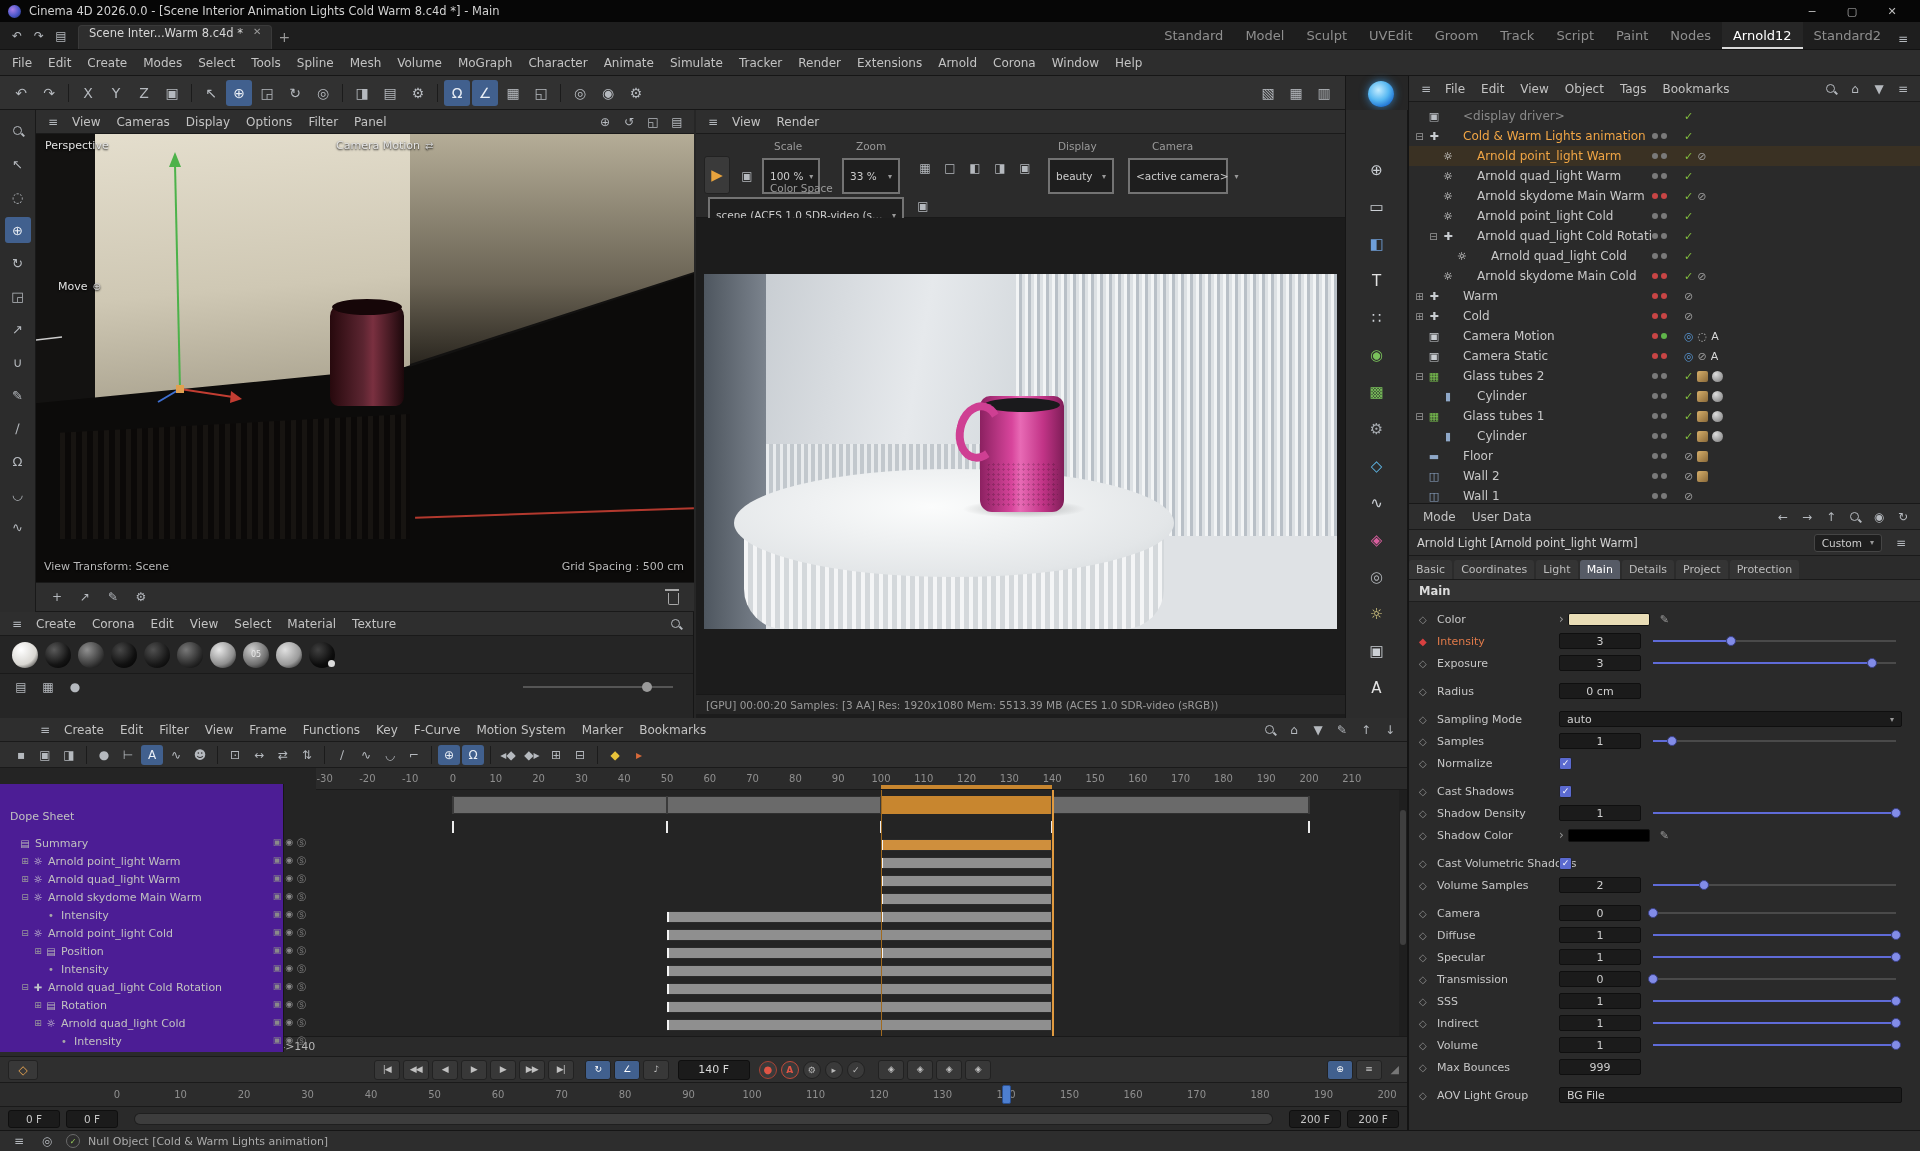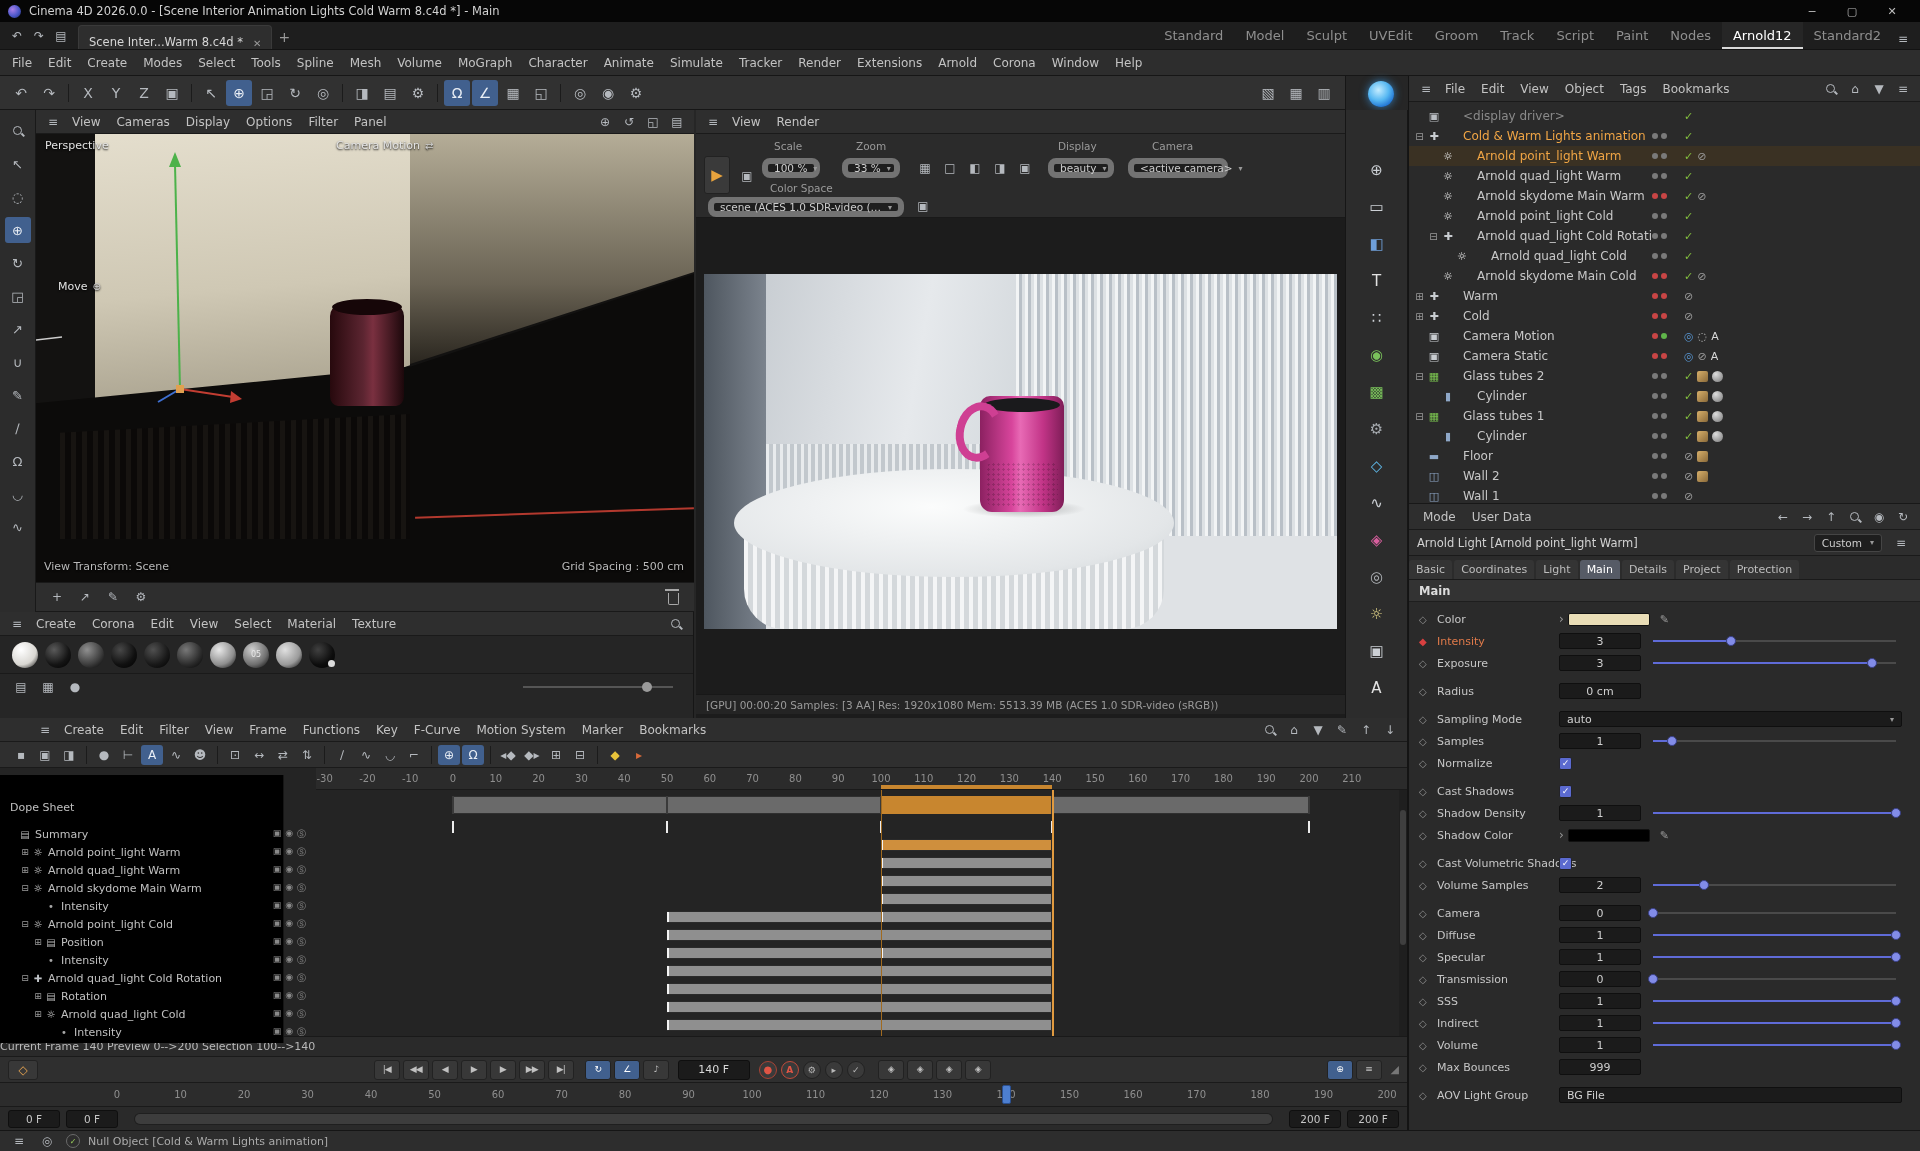--- a/index.html
+++ b/index.html
@@ -18,21 +18,21 @@
 .ico-trash{width:11px;height:12px;position:relative;border:1.5px solid #a8a8a8;border-top:none;border-radius:0 0 2px 2px;margin-top:4px}
 .ico-trash::before{content:"";position:absolute;left:-3.5px;top:-4px;width:14px;height:2px;background:#a8a8a8}
 
 #titlebar{position:absolute;left:0;top:0;width:1920px;height:22px;background:#060606;display:flex;align-items:center;gap:8px;padding:0 8px;font-size:11.5px;color:#d2d2d2}
 .logo{width:13px;height:13px;border-radius:50%;background:radial-gradient(circle at 35% 35%,#a97fe8,#4a57c8 55%,#202c66)}
 .winbtns{margin-left:auto;display:flex}
 .winbtn{width:40px;height:22px;display:flex;align-items:center;justify-content:center;color:#bdbdbd;font-size:11px}
 
 #tabbar{position:absolute;left:0;top:22px;width:1920px;height:28px;background:#1e1e1e;display:flex;align-items:flex-end;padding:0 6px;border-bottom:1px solid #131313}
 #tab-nav{display:flex;align-items:center;height:100%}
-.doc-tab{display:flex;align-items:flex-end;gap:10px;background:#2e2e2e;border:1px solid #3a3a3a;border-bottom:none;height:24px;padding:0 10px;font-size:11.5px;color:#d6d6d6;border-radius:4px 4px 0 0;margin-left:6px}
+.doc-tab{display:flex;align-items:flex-start;gap:10px;background:#2e2e2e;border:1px solid #3a3a3a;border-bottom:none;height:24px;padding:0 10px;font-size:11.5px;color:#d6d6d6;border-radius:4px 4px 0 0;margin-left:6px}
 .doc-tab .x{color:#9a9a9a;font-size:10px}
 .addtab{width:24px;height:24px;display:flex;align-items:center;justify-content:center;color:#9a9a9a;font-size:14px}
 #layout-tabs{margin-left:auto;display:flex;align-items:center;height:100%}
 .ltab{padding:8px 11px;height:100%;display:flex;align-items:center;color:#8f8f8f;font-size:13px}
 .ltab.active{color:#fff;background:#262626;box-shadow:inset 0 -2px 0 #d8d8d8}
 
 #menubar{position:absolute;left:0;top:50px;width:1920px;height:26px;background:#2d2d2d;display:flex;align-items:center;padding:0 4px;border-bottom:1px solid #161616}
 
 #toolbar{position:absolute;left:0;top:76px;width:1346px;height:34px;background:#313131;display:flex;align-items:center;gap:2px;padding:0 8px;border-bottom:1px solid #161616;border-right:1px solid #161616}
 #toolbar .ibtn{min-width:26px;height:26px;font-size:14px}
@@ -62,21 +62,21 @@
 .mat span{position:absolute;inset:0;display:flex;align-items:center;justify-content:center;color:#e8e8e8;font-size:8px}
 .matdot{position:absolute;right:0;bottom:1px;width:7px;height:7px;border-radius:50%;background:#dcdcdc}
 #mat-footer{height:26px;display:flex;align-items:center;gap:6px;padding:0 10px}
 .mslider{position:relative;width:150px;height:12px;margin-right:10px}
 .mslider i{position:absolute;left:0;right:0;top:5px;height:2px;background:#555}
 .mslider b{position:absolute;top:1px;width:10px;height:10px;border-radius:50%;background:#9a9a9a}
 
 #rv-col{position:absolute;left:696px;top:110px;width:650px;height:608px;background:#1c1c1c;border-right:1px solid #161616}
 #rv-controls{position:relative;height:84px;background:#2b2b2b;border-bottom:1px solid #191919}
 .rv-lab{position:absolute;font-size:10.5px;color:#9a9a9a}
-.rv-dd{position:absolute;height:18px;background:#1e1e1e;border:6px solid #737373;border-radius:8px;display:flex;align-items:center;gap:6px;padding:4px 6px;font-size:10.5px;color:#cccccc;white-space:nowrap}
+.rv-dd{position:absolute;height:18px;background:#1e1e1e;border:2px solid #737373;border-radius:0;display:flex;align-items:center;gap:6px;padding:16px 6px;font-size:10.5px;color:#cccccc;white-space:nowrap}
 .dd-a{margin-left:auto;font-size:8px;color:#999}
 .rv-play{position:absolute;left:8px;top:22px;width:26px;height:38px;background:#3a3a3a;border:1px solid #222;border-radius:3px;color:#e8a33d;font-size:15px;display:flex;align-items:center;justify-content:center}
 #rv-canvas{position:relative;height:476px;background:#1c1c1c}
 .rimg{position:absolute;left:8px;top:56px;width:633px;height:355px;background:#dfe2e5;overflow:hidden}
 .r-left{position:absolute;left:0;top:0;width:62px;height:100%;background:linear-gradient(90deg,#4e565f,#7b838d)}
 .r-mirror{position:absolute;left:62px;top:0;width:250px;height:170px;background:linear-gradient(100deg,#c9ced3,#e6e9ec 60%,#d4d9dd)}
 .r-flute{position:absolute;left:312px;top:0;width:321px;height:262px;background:repeating-linear-gradient(90deg,#f2f4f5 0 3px,#b9c0c7 3px 6px,#dde1e4 6px 9px)}
 .r-flute2{position:absolute;left:62px;top:170px;width:250px;height:92px;background:repeating-linear-gradient(90deg,#e8ebed 0 3px,#c2c8cd 3px 7px)}
 .r-tableside{position:absolute;left:40px;top:245px;width:420px;height:110px;border-radius:0 0 40px 40px;background:repeating-linear-gradient(90deg,#f4f5f6 0 4px,#d4d8db 4px 9px)}
 .r-tabletop{position:absolute;left:30px;top:195px;width:440px;height:108px;border-radius:50%;background:radial-gradient(ellipse at 45% 35%,#fbfcfc,#e3e6e8 70%,#ccd1d4)}
@@ -132,21 +132,21 @@
 .cb.on{background:#5b6ad0}
 .ddw,.tfw{flex:1;height:16px;background:#1b1b1b;border:1px solid #0f0f0f;border-radius:2px;color:#d0d0d0;display:flex;align-items:center;gap:6px;padding:0 7px;font-size:11px}
 .ap-chev{color:#9a9a9a;margin-right:4px;font-size:12px}
 .ap-swatch{width:82px;height:13px;border:1px solid #111;border-radius:2px;margin-right:10px}
 .ap-eyedrop{color:#9a9a9a;font-size:11px}
 
 #tl-panel{position:absolute;left:0;top:718px;width:1408px;height:412px;background:#262626;border-right:1px solid #141414;display:flex;flex-direction:column}
 #tl-menubar{height:24px;padding-left:34px}
 #tl-toolbar{height:26px;background:#2f2f2f;border-bottom:1px solid #1a1a1a;display:flex;align-items:center;gap:2px;padding:0 10px}
 #tl-main{position:relative;height:268px;background:#242424}
-#tl-tree{position:absolute;left:0;top:7px;width:284px;height:100%;background:#000000;border-right:1px solid #161616}
+#tl-tree{position:absolute;left:0;top:16px;width:284px;height:100%;background:#4c1d95;border-right:1px solid #161616}
 #tl-tree .pl{position:absolute;left:10px;top:26px;font-size:11px;color:#c0c0c0}
 .tlt-row{position:absolute;left:0;width:316px;height:18px;display:flex;align-items:center;padding-right:10px}
 .tlt-exp{width:12px;font-size:9px;color:#9a9a9a;text-align:center;flex:none}
 .tlt-ico{width:14px;text-align:center;font-size:10px;flex:none}
 .tlt-label{margin-left:3px;font-size:11px;color:#c0c0c0;white-space:nowrap;overflow:hidden}
 .tlt-right{margin-left:auto;display:flex;gap:4px;color:#8a8a8a;font-size:9px}
 #tl-bars{position:absolute;left:316px;top:0;right:0;bottom:0;overflow:hidden;background:#242424}
 #tl-ruler{position:absolute;left:0;top:0;right:0;height:22px;background:#2b2b2b;border-bottom:1px solid #1a1a1a}
 .tlr-lab{position:absolute;top:5px;transform:translateX(-50%);font-size:10px;color:#8f8f8f}
 .tlr-sel{position:absolute;bottom:0;height:4px;background:#c8862f}

